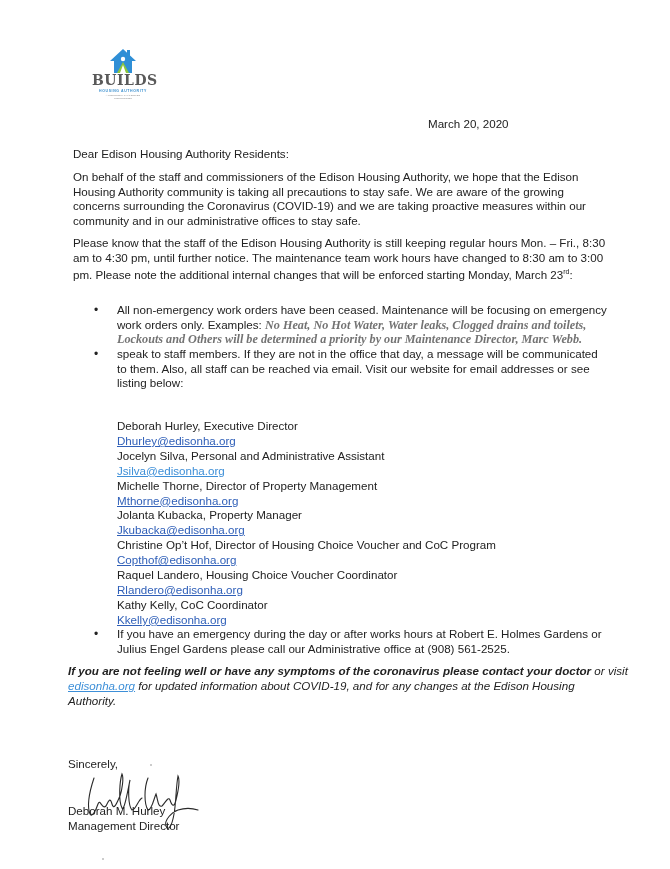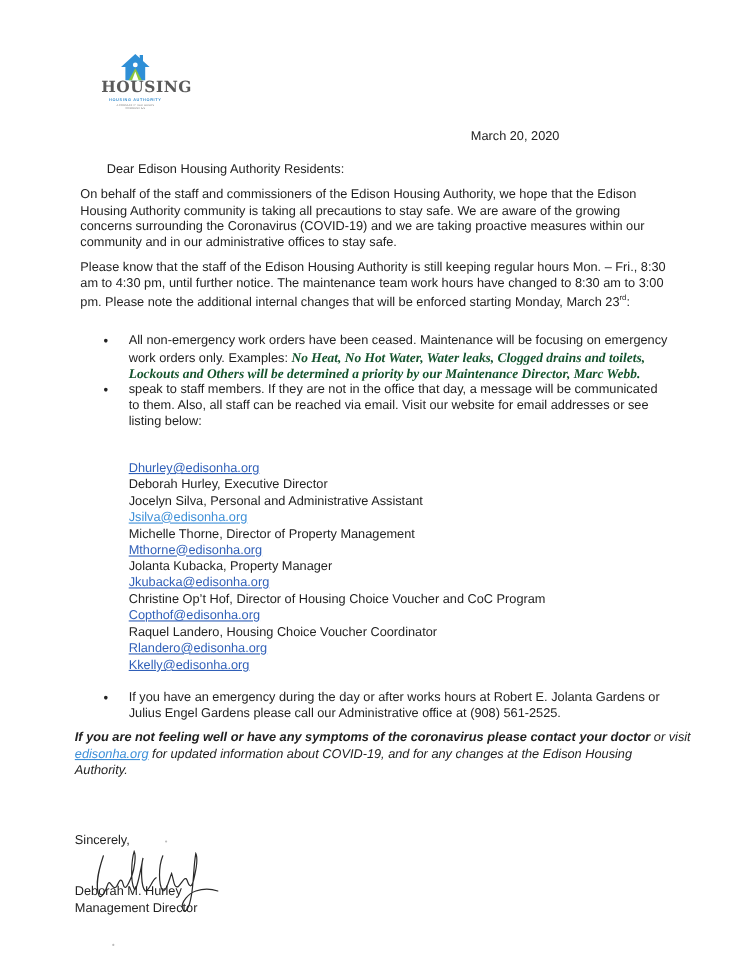--- a/index.html
+++ b/index.html
@@ -10,28 +10,28 @@
   .logo svg { position: absolute; left: 17px; top: 0; }
   .logo-word { position: absolute; left: 0; top: 24px; width: 62px; text-align: center;
                font-family: "DejaVu Serif", serif; font-weight: bold; font-size: 14px;
                color: #5a5a5a; letter-spacing: 0.5px; }
   .logo-sub { position: absolute; left: 2px; top: 41px; width: 58px; text-align: center;
               font-size: 3.5px; color: #3a8fcf; letter-spacing: 0.6px; font-weight: bold; }
   .logo-tag { position: absolute; left: 6px; top: 46px; width: 50px; text-align: center;
               font-size: 2.5px; color: #888; }
   .txt { position: absolute; font-size: 11.6px; line-height: 14.6px; color: #222; white-space: nowrap; }
   .date { left: 428px; top: 117px; }
-  .salute { left: 73px; top: 147px; margin-left: 24px; }
+  .salute { left: 73px; top: 147px; }
   .para { left: 73px; width: 560px; }
   .p1 { top: 170px; }
   .p2 { top: 236px; }
   .bullet { position: absolute; left: 94px; font-size: 12px; color: #222; }
   .btext { left: 117px; }
   .blue-it { font-family: "Liberation Serif", serif; font-style: italic; font-weight: bold;
-             color: #14532d; font-size: 12.2px; }
+             color: #737373; font-size: 12.2px; }
   .link { color: #2f5fb8; text-decoration: underline; }
   .staff { left: 117px; top: 419px; line-height: 14.9px; }
   .closing { left: 68px; top: 663px; font-style: italic; line-height: 15px; }
   .closing b { font-weight: bold; }
   .sincerely { left: 68px; top: 757px; }
   .signer { left: 68px; top: 803px; line-height: 15px; }
   .sig { position: absolute; left: 82px; top: 770px; }
   .speck { position: absolute; width: 2px; height: 2px; background: #bbb; border-radius: 1px; }
 </style>
 </head>
@@ -40,21 +40,21 @@
 <div class="page">
 
   <div class="logo">
     <svg width="28" height="26" viewBox="0 0 28 26">
       <polygon points="14,1 27,13 23,13 23,25 5,25 5,13 1,13" fill="#2f8fd6"></polygon>
       <rect x="18" y="2" width="3" height="6" fill="#2f8fd6"></rect>
       <circle cx="14" cy="11" r="2.2" fill="#ffffff"></circle>
       <polygon points="14,14 20,25 8,25" fill="#8cc63e"></polygon>
       <polygon points="14,17 17,25 11,25" fill="#ffffff"></polygon>
     </svg>
-    <div class="logo-word">HOUSING</div>
+    <div class="logo-word">BUILDS</div>
     <div class="logo-sub">HOUSING AUTHORITY</div>
     <div class="logo-tag">A COMMUNITY THAT BUILDS COMMUNITIES</div>
   </div>
 
   <div class="txt date">March 20, 2020</div>
 
   <div class="txt salute">Dear Edison Housing Authority Residents:</div>
 
   <div class="txt para p1">
     <div>On behalf of the staff and commissioners of the Edison Housing Authority, we hope that the Edison</div>
@@ -77,38 +77,39 @@
   </div>
 
   <div class="bullet" style="top:347px;">•</div>
   <div class="txt btext" style="top:347px;">
     <div>speak to staff members. If they are not in the office that day, a message will be communicated</div>
     <div>to them. Also, all staff can be reached via email. Visit our website for email addresses or see</div>
     <div>listing below:</div>
   </div>
 
   <div class="txt staff">
+    <div>Deborah Hurley, Executive Director</div>
     <div><a class="link">Dhurley@edisonha.org</a></div>
-    <div>Deborah Hurley, Executive Director</div>
     <div>Jocelyn Silva, Personal and Administrative Assistant</div>
     <div><a class="link" style="color:#3d8fd8;margin-top:41px;">Jsilva@edisonha.org</a></div>
     <div>Michelle Thorne, Director of Property Management</div>
     <div><a class="link">Mthorne@edisonha.org</a></div>
     <div>Jolanta Kubacka, Property Manager</div>
     <div><a class="link">Jkubacka@edisonha.org</a></div>
     <div>Christine Op’t Hof, Director of Housing Choice Voucher and CoC Program</div>
     <div><a class="link">Copthof@edisonha.org</a></div>
     <div>Raquel Landero, Housing Choice Voucher Coordinator</div>
     <div><a class="link">Rlandero@edisonha.org</a></div>
+    <div>Kathy Kelly, CoC Coordinator</div>
     <div><a class="link">Kkelly@edisonha.org</a></div>
   </div>
 
   <div class="bullet" style="top:627px;">•</div>
   <div class="txt btext" style="top:627px;">
-    <div>If you have an emergency during the day or after works hours at Robert E. Jolanta Gardens or</div>
+    <div>If you have an emergency during the day or after works hours at Robert E. Holmes Gardens or</div>
     <div>Julius Engel Gardens please call our Administrative office at (908) 561-2525.</div>
   </div>
 
   <div class="txt closing">
     <div><b>If you are not feeling well or have any symptoms of the coronavirus please contact your doctor</b><span> or visit</span></div>
     <div><a class="link" style="color:#3d8fd8;">edisonha.org</a><span> for updated information about COVID-19, and for any changes at the Edison Housing</span></div>
     <div>Authority.</div>
   </div>
 
   <div class="txt sincerely">Sincerely,</div>

